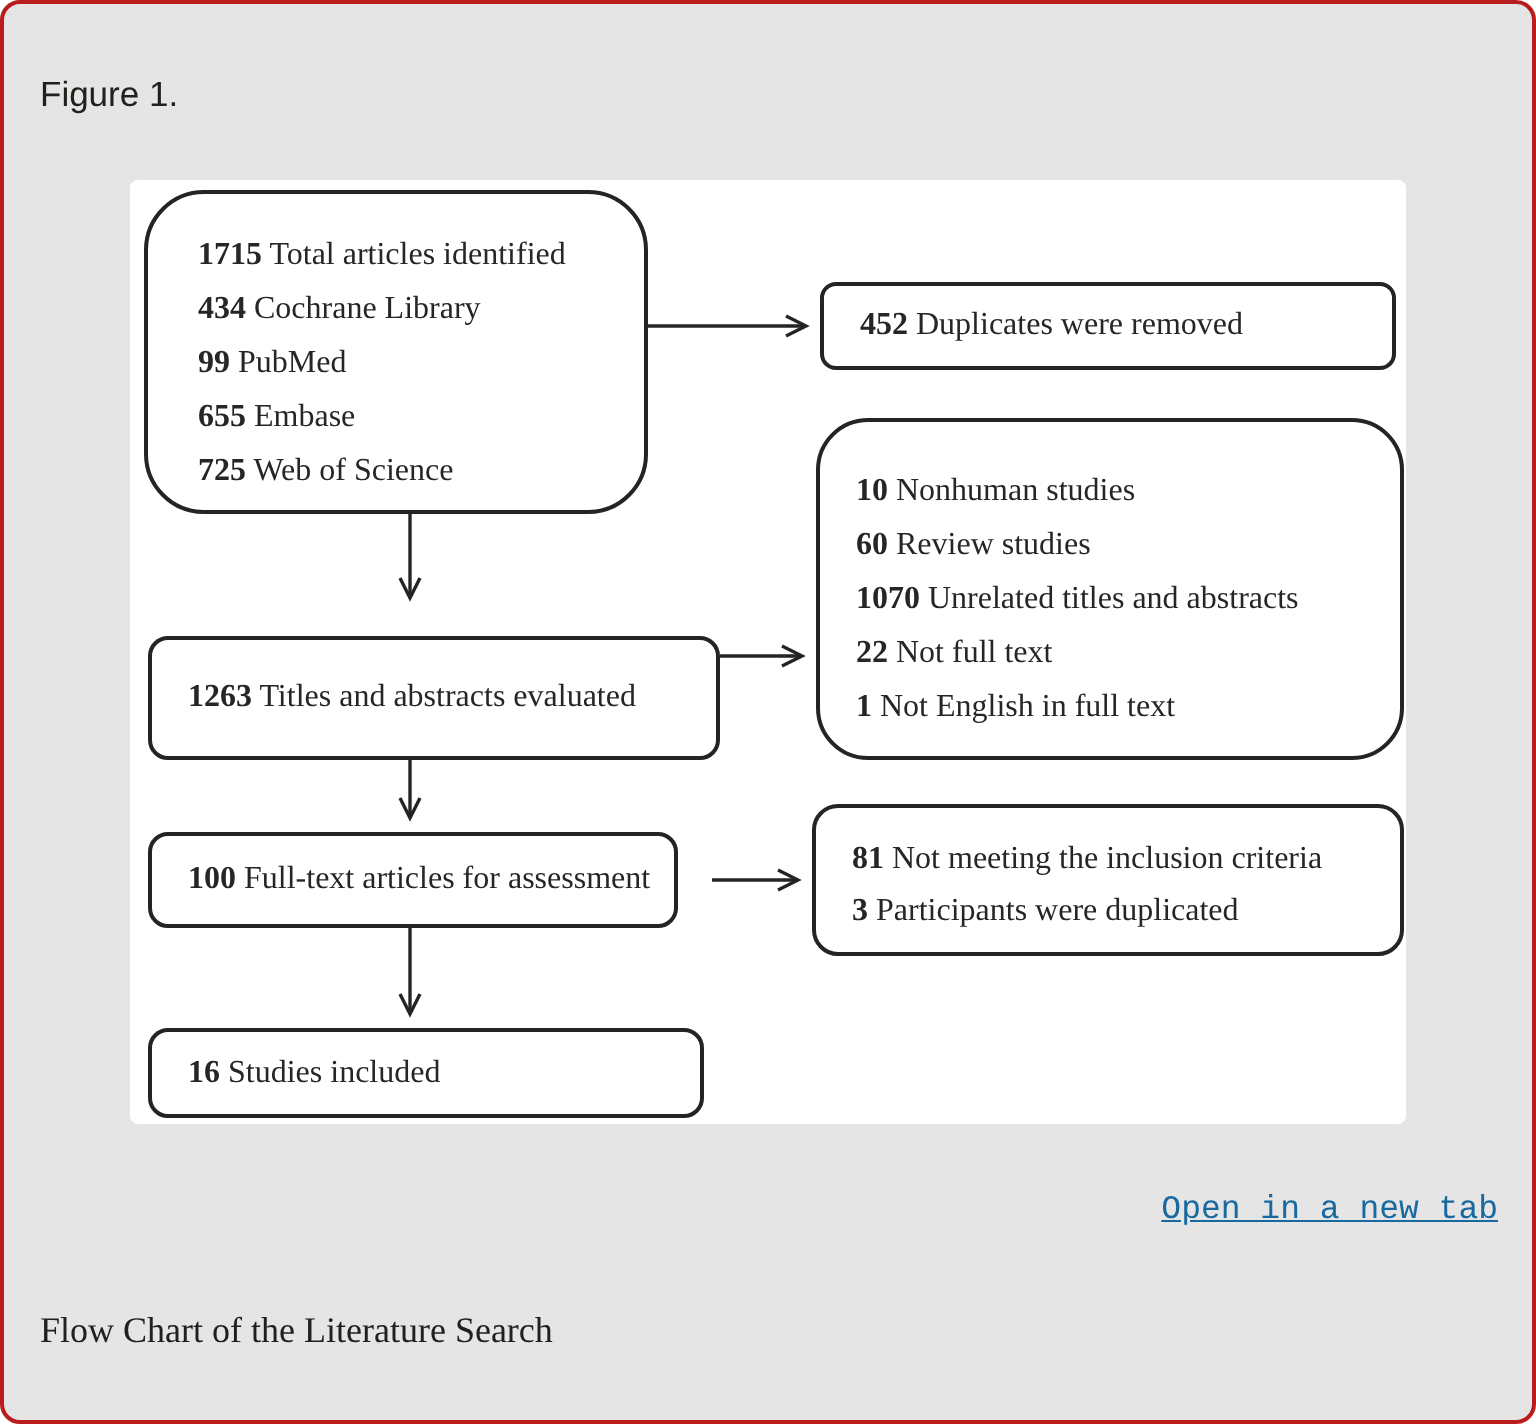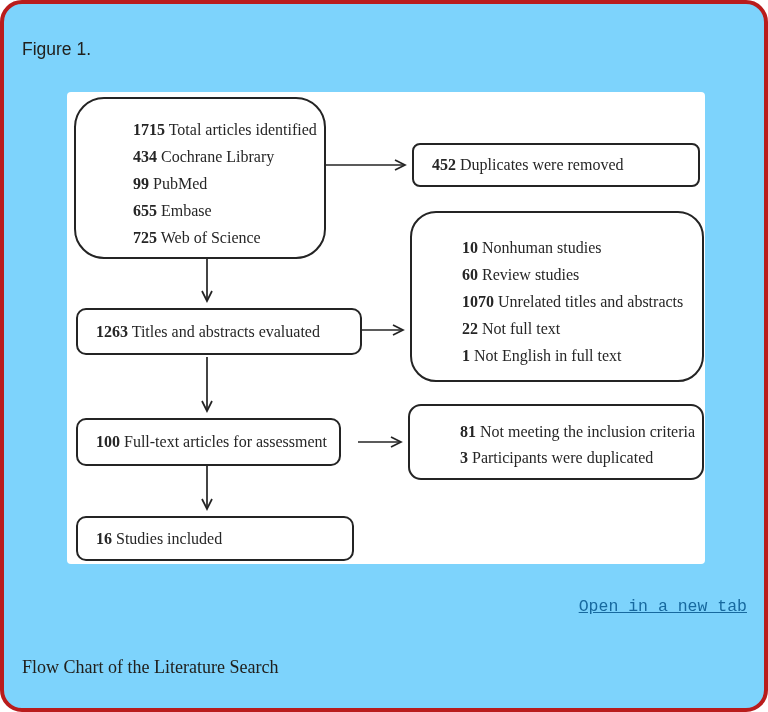--- a/index.html
+++ b/index.html
@@ -3,51 +3,51 @@
 <meta charset="utf-8">
 <style>
   html,body { margin:0; padding:0; }
   body {
     width:768px; height:712px; position:relative;
     background:#ffffff;
     font-family:"Liberation Sans", sans-serif;
   }
   .card {
     position:absolute; inset:0; box-sizing:border-box;
-    background:#7dd3fc;
-    border:4px solid #b91c1c;
-    border-radius:22px;
+    background:#e5e5e5;
+    border:2px solid #b91c1c;
+    border-radius:10px;
     overflow:hidden;
   }
   .fig-label {
     position:absolute; left:18px; top:35px;
     font-size:17.5px; color:#21201d;
   }
   .panel {
     position:absolute; left:63px; top:88px;
     width:638px; height:472px;
     background:#ffffff; border-radius:4px;
     cursor:pointer;
   }
   .fc-box {
     position:absolute; box-sizing:border-box;
     background:#ffffff;
     border:2px solid #242424;
     font-family:"Liberation Serif", serif;
     font-size:16px; color:#262626;
   }
   .fc-box .fc-line b { font-weight:bold; }
-  .multi .fc-line { line-height:27px; white-space:nowrap;margin-left:32px; }
+  .multi .fc-line { line-height:27px; white-space:nowrap; }
   .single {
     display:flex; align-items:center;
     padding-left:18px; white-space:nowrap;
   }
   #b-identified { left:7px;  top:5px;   width:252px; height:162px; border-radius:30px; padding:17px 8px 0 25px; }
   #b-duplicates { left:345px; top:51px;  width:288px; height:44px;  border-radius:8px; }
-  #b-titles     { left:9px;  top:216px; width:286px; height:47px;  border-radius:10px; }
+  #b-titles     { left:9px;  top:228px; width:286px; height:62px;  border-radius:10px; }
   #b-excl-screen{ left:343px; top:119px; width:294px; height:171px; border-radius:26px; padding:21px 8px 0 18px; }
   #b-fulltext   { left:9px;  top:326px; width:265px; height:48px;  border-radius:10px; }
   #b-excl-full  { left:341px; top:312px; width:296px; height:76px;  border-radius:13px; padding:13px 8px 0 18px; }
   #b-excl-full .fc-line { line-height:26px; }
   #b-included   { left:9px;  top:424px; width:278px; height:45px;  border-radius:10px; }
   .arrows {
     position:absolute; left:0; top:0;
     pointer-events:none;
   }
   .open-link {

